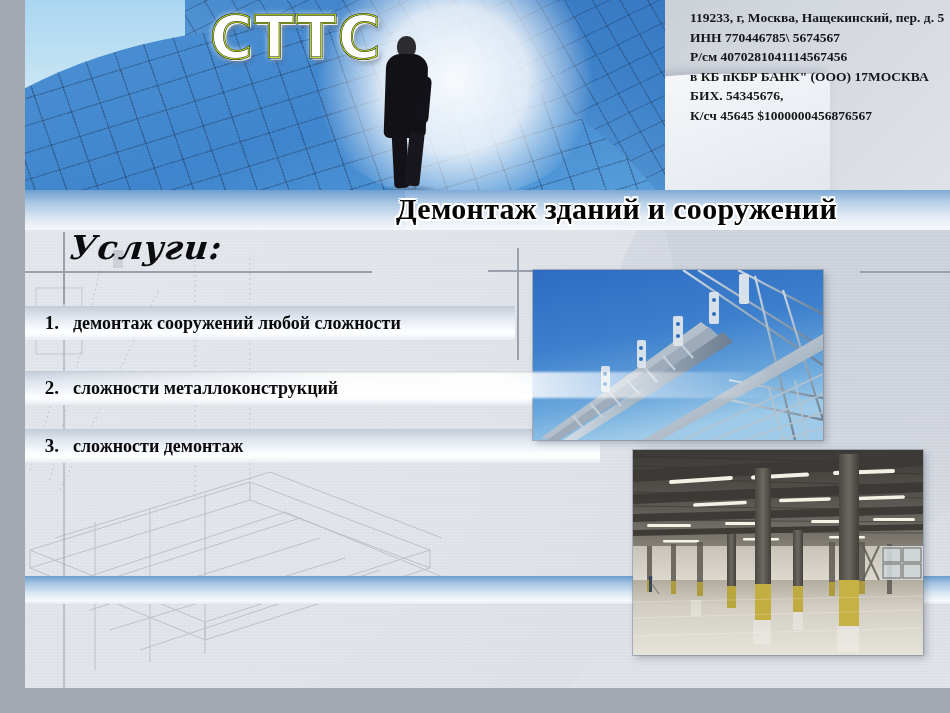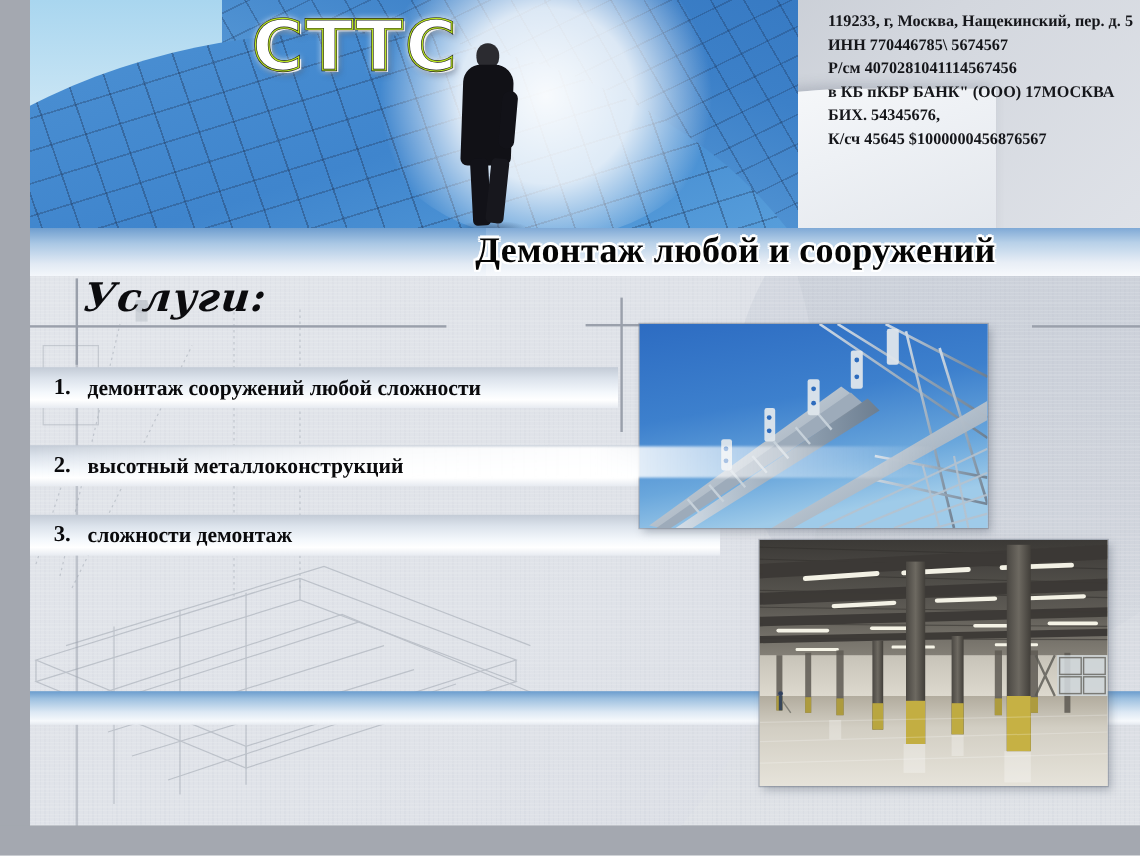--- a/index.html
+++ b/index.html
@@ -345,41 +345,41 @@
       <div>ИНН 770446785\ 5674567</div>
       <div>Р/см 4070281041114567456</div>
       <div>в КБ пКБР БАНК" (ООО) 17МОСКВА</div>
       <div>БИХ. 54345676,</div>
       <div>К/сч 45645 $1000000456876567</div>
     </div>
   </div>
 
   <div class="title-band"></div>
   <div class="title-band-left"></div>
-  <div class="slide-title">Демонтаж любой и сооружений</div>
+  <div class="slide-title">Демонтаж зданий и сооружений</div>
 
   <div class="vrule" style="left:63px;top:232px;height:72px;"></div>
   <div class="hrule" style="left:25px;top:271px;width:347px;"></div>
   <div class="vrule" style="left:517px;top:248px;height:112px;"></div>
   <div class="hrule" style="left:488px;top:270px;width:100px;"></div>
   <div class="hrule" style="left:860px;top:271px;width:90px;"></div>
   <div class="vrule" style="left:63px;top:300px;height:390px;opacity:.5;"></div>
 
   <div class="services-heading">Услуги:</div>
 
   <div class="list-item" style="left:25px;top:306px;width:490px;">
     <div class="item-bar" style="width:490px;"></div>
     <div class="item-num">1.</div>
     <div class="item-text">демонтаж сооружений любой сложности</div>
   </div>
 
   <div class="list-item" style="left:25px;top:371px;width:560px;">
     <div class="item-bar" style="width:560px;"></div>
     <div class="item-num">2.</div>
-    <div class="item-text">высотный металлоконструкций</div>
+    <div class="item-text">сложности металлоконструкций</div>
   </div>
 
   <div class="list-item" style="left:25px;top:429px;width:575px;">
     <div class="item-bar" style="width:575px;"></div>
     <div class="item-num">3.</div>
     <div class="item-text">сложности демонтаж</div>
   </div>
 
   <div class="photo photo-truss">
     <svg width="290" height="170" viewBox="0 0 290 170">

